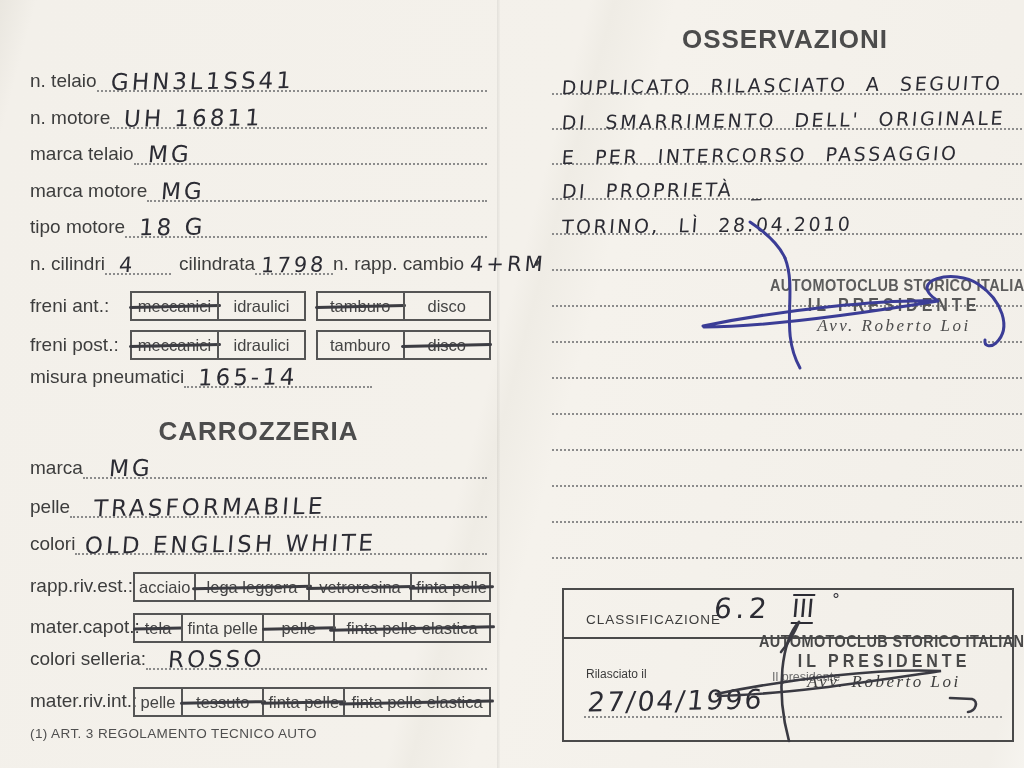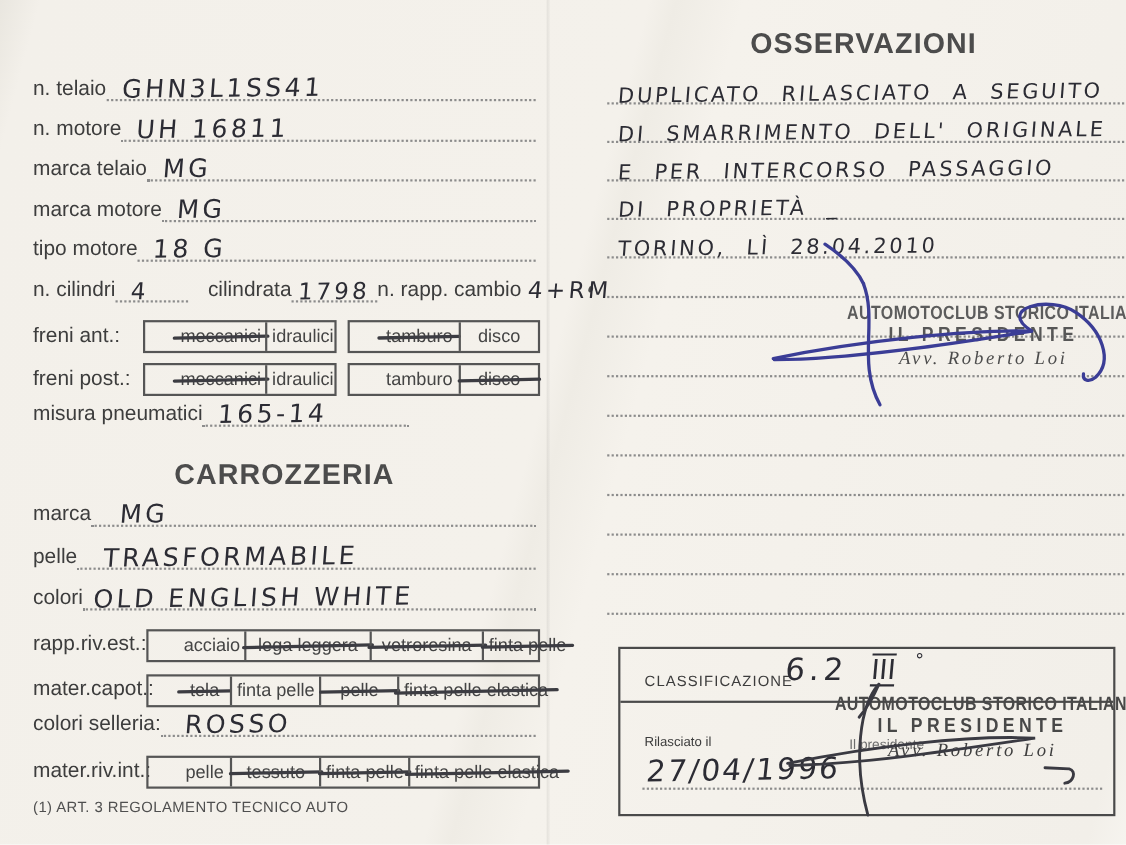--- a/index.html
+++ b/index.html
@@ -26,21 +26,21 @@
   .hw{font-family:"DejaVu Sans",sans-serif;color:#2c2c34;font-size:21px;line-height:1;
       letter-spacing:3px;white-space:nowrap;display:inline-block;
       transform:skewX(-5deg) rotate(-0.6deg);position:absolute;bottom:-3px;left:14px;}
   .hw.big{font-size:23px;}
   .hw.flat{position:static;transform:skewX(-5deg);margin-left:6px;bottom:auto;}
 
   
   .opt-table{position:absolute;display:flex;border:2px solid #555;height:26px;background:transparent;}
   .cell{display:flex;align-items:center;justify-content:center;font-size:16.5px;color:#444;
         border-left:2px solid #555;position:relative;white-space:nowrap;padding:0 4px;box-sizing:border-box;}
-  .cell:first-child{border-left:none;margin-left:28px;}
+  .cell:first-child{border-left:none;}
   .struck::after{content:"";position:absolute;left:-4%;right:-4%;top:48%;height:2.5px;
                  background:#3c3c42;transform:rotate(-1.2deg);border-radius:2px;}
 
   .footnote{position:absolute;left:30px;font-size:13.5px;color:#4f4f4f;letter-spacing:0.4px;text-align:center;}
 
   
   .obsrow{position:absolute;left:40px;right:2px;height:30px;border-bottom:2px dotted #8c8c8c;}
   .obsrow .hw{bottom:-2px;left:10px;font-size:19px;letter-spacing:2.5px;word-spacing:10px;}
 
   
@@ -112,21 +112,21 @@
       <span class="dotfill">
           <span class="hw big">18 G</span>
         </span>
     </div>
 
     <div class="frow" style="top:243px">
       <span class="lbl">n. cilindri</span>
       <span class="dotfill short" style="width:66px">
           <span class="hw">4</span>
         </span>
-      <span class="lbl" style="margin-left:18px">cilindrata</span>
+      <span class="lbl" style="margin-left:8px">cilindrata</span>
       <span class="dotfill short" style="width:78px">
           <span class="hw" style="left:6px">1798</span>
         </span>
       <span class="lbl" style="">n. rapp. cambio</span>
       <span class="hw flat">4+RM</span>
     </div>
 
     <div>
       <span class="lbl" style="position:absolute;left:30px;top:296px">freni ant.:</span>
       <div class="opt-table" style="left:130px;top:291px;width:172px">

